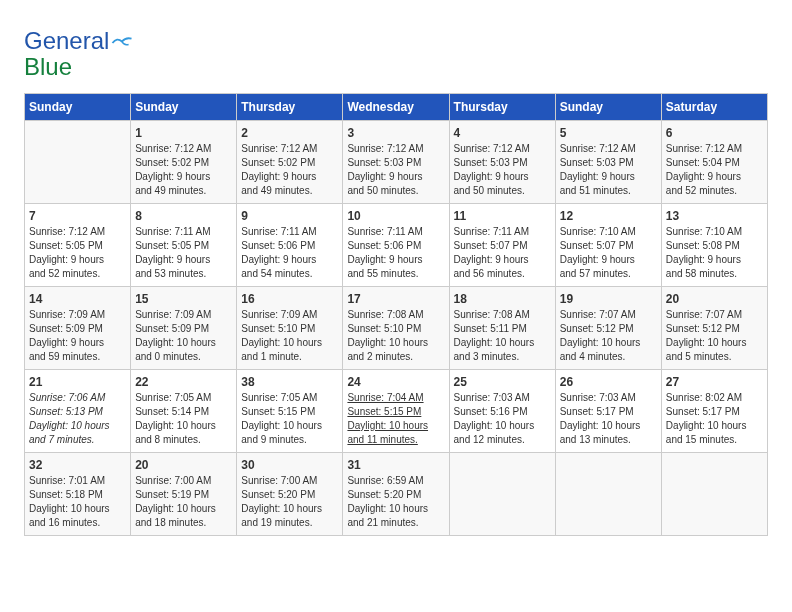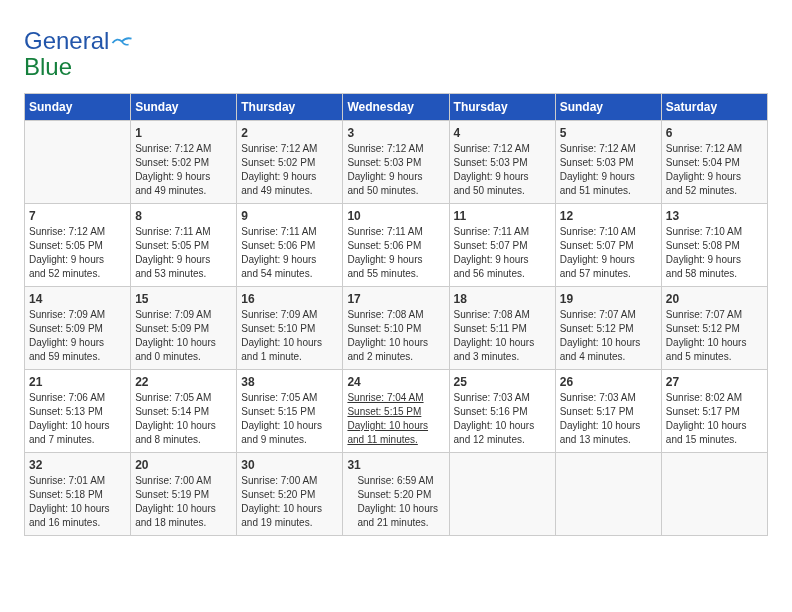--- a/index.html
+++ b/index.html
@@ -256,21 +256,21 @@
           <span class="day-num">20</span>
           <div class="day-info" style="white-space: pre-line;">Sunrise: 7:07 AM
 Sunset: 5:12 PM
 Daylight: 10 hours
 and 5 minutes.</div>
         </td>
       </tr>
       <tr>
         <td>
           <span class="day-num">21</span>
-          <div class="day-info" style="white-space: pre-line;">Sunrise: 7:06 AM
+          <div class="day-info" style="white-space: pre-line; font-style: italic;">Sunrise: 7:06 AM
 Sunset: 5:13 PM
 Daylight: 10 hours
 and 7 minutes.</div>
         </td>
         <td>
           <span class="day-num">22</span>
           <div class="day-info" style="white-space: pre-line;">Sunrise: 7:05 AM
 Sunset: 5:14 PM
 Daylight: 10 hours
 and 8 minutes.</div>
@@ -328,21 +328,21 @@
         </td>
         <td>
           <span class="day-num">30</span>
           <div class="day-info" style="white-space: pre-line;">Sunrise: 7:00 AM
 Sunset: 5:20 PM
 Daylight: 10 hours
 and 19 minutes.</div>
         </td>
         <td>
           <span class="day-num">31</span>
-          <div class="day-info" style="white-space: pre-line; margin-left: 10px;">Sunrise: 6:59 AM
+          <div class="day-info" style="white-space: pre-line;">Sunrise: 6:59 AM
 Sunset: 5:20 PM
 Daylight: 10 hours
 and 21 minutes.</div>
         </td>
         <td></td>
         <td></td>
         <td></td>
       </tr>
     </tbody>
 </table>

